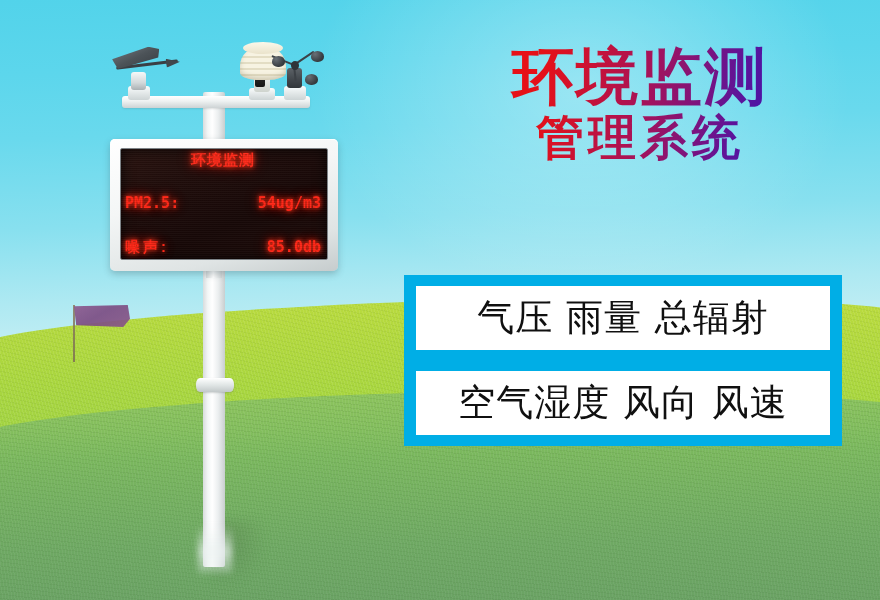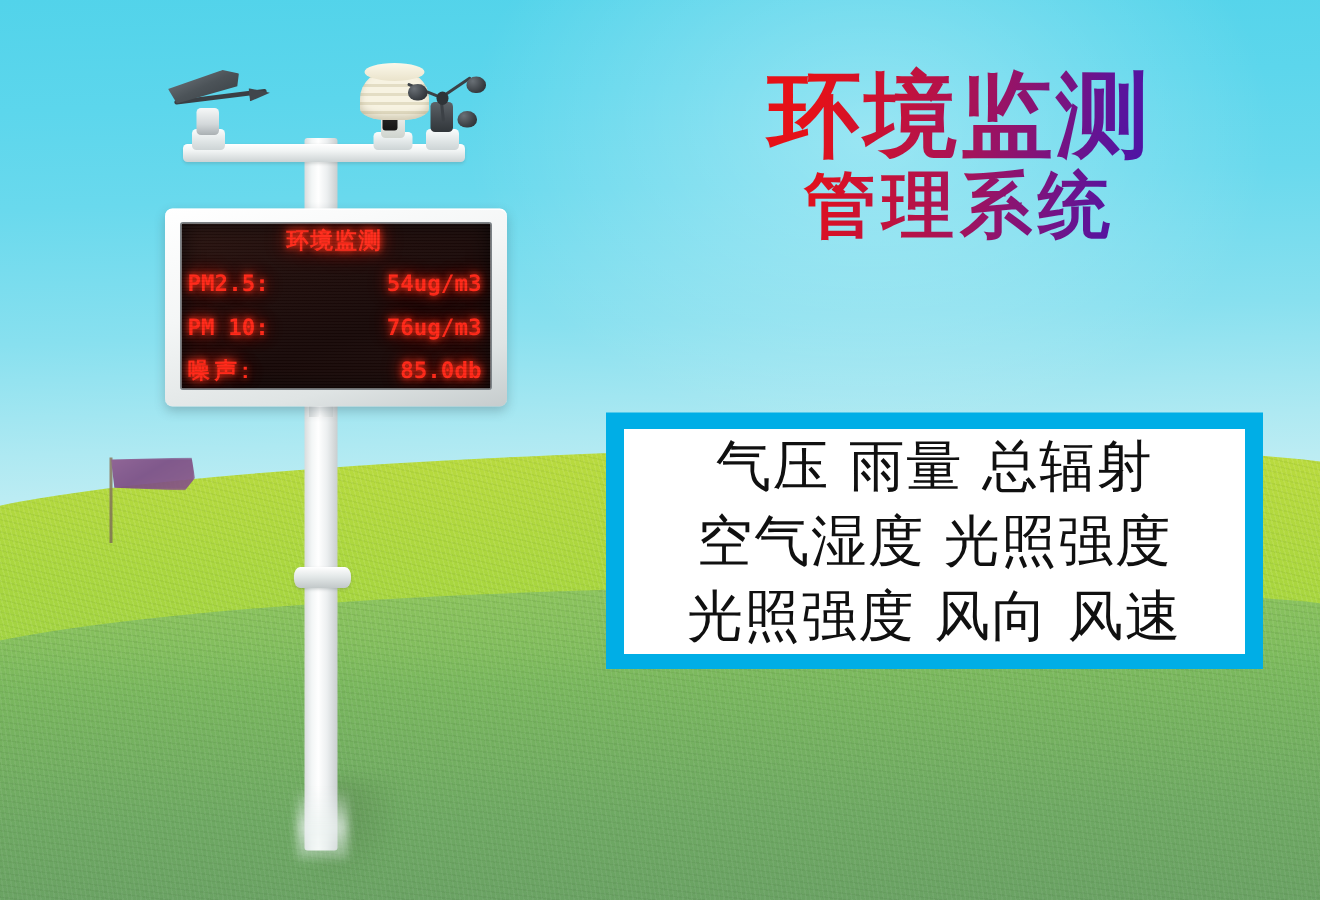--- a/index.html
+++ b/index.html
@@ -302,33 +302,28 @@
 <div class="anem-hub"></div>
 
 <div class="disp-arm"></div>
 <div class="display-wrap">
   <div class="display-screen">
     <div class="led-title">环境监测</div>
     <div class="led-row">
       <span class="lbl">PM2.5:</span>
       <span class="val">54ug/m3</span>
     </div>
-    <div class="led-row">
-      <span class="lbl">PM 10:</span>
-      <span class="val">76ug/m3</span>
-    </div>
     <div class="led-row cn">
       <span class="lbl">噪声:</span>
       <span class="val">85.0db</span>
     </div>
   </div>
 </div>
 
 <div class="headline">
   <div class="l1">环境监测</div>
   <div class="l2">管理系统</div>
 </div>
 
 <div class="feature-panel">
   <div class="feature-row">气压   雨量   总辐射</div>
-  <div class="feature-row">空气湿度  光照强度</div>
-  <div class="feature-row">光照强度  风向  风速</div>
+  <div class="feature-row">空气湿度  风向  风速</div>
 </div>
 
 </body></html>

